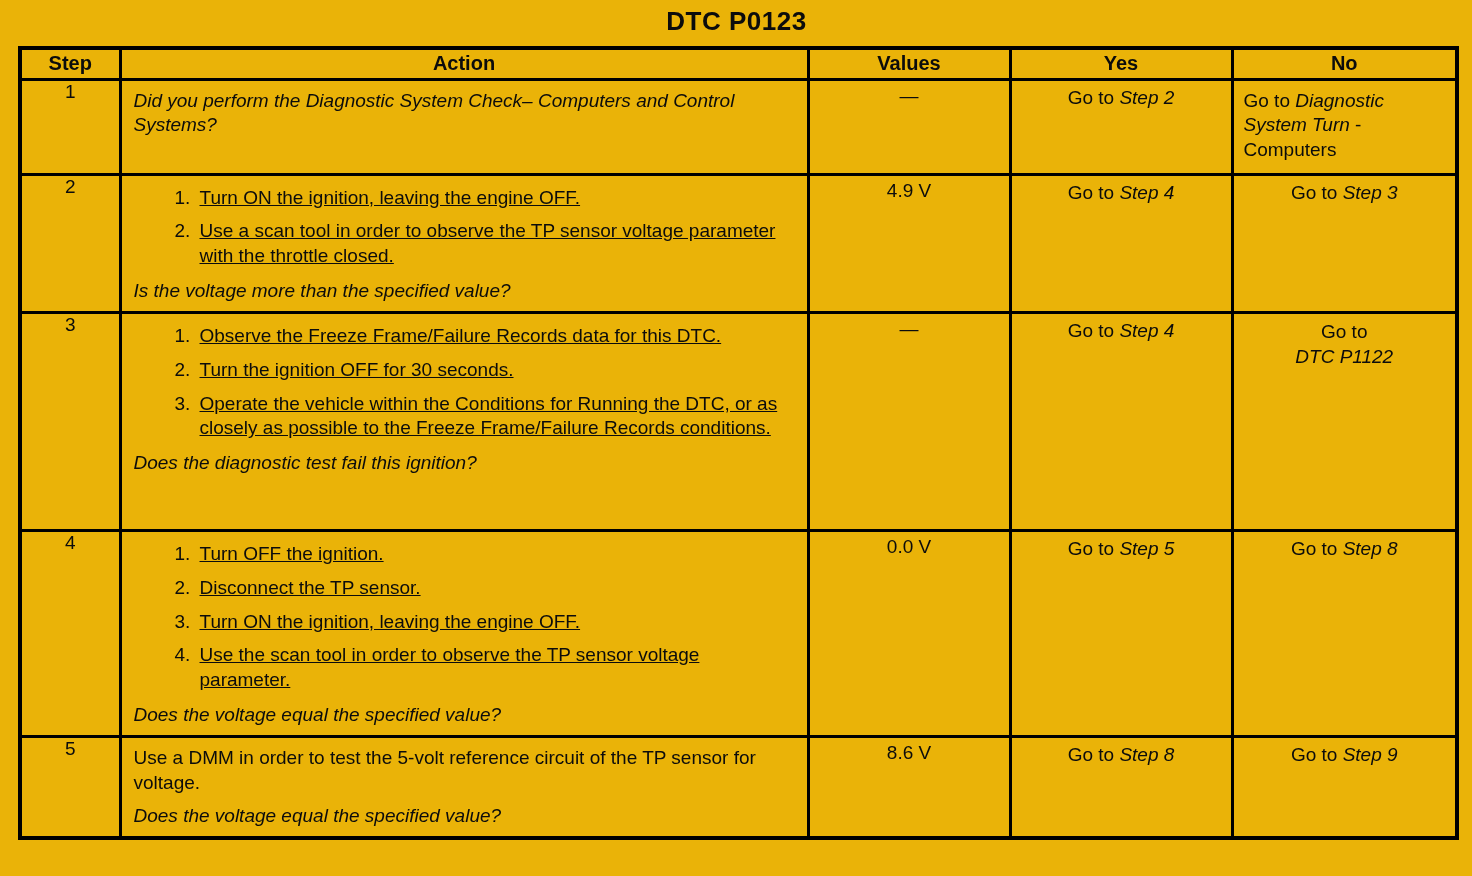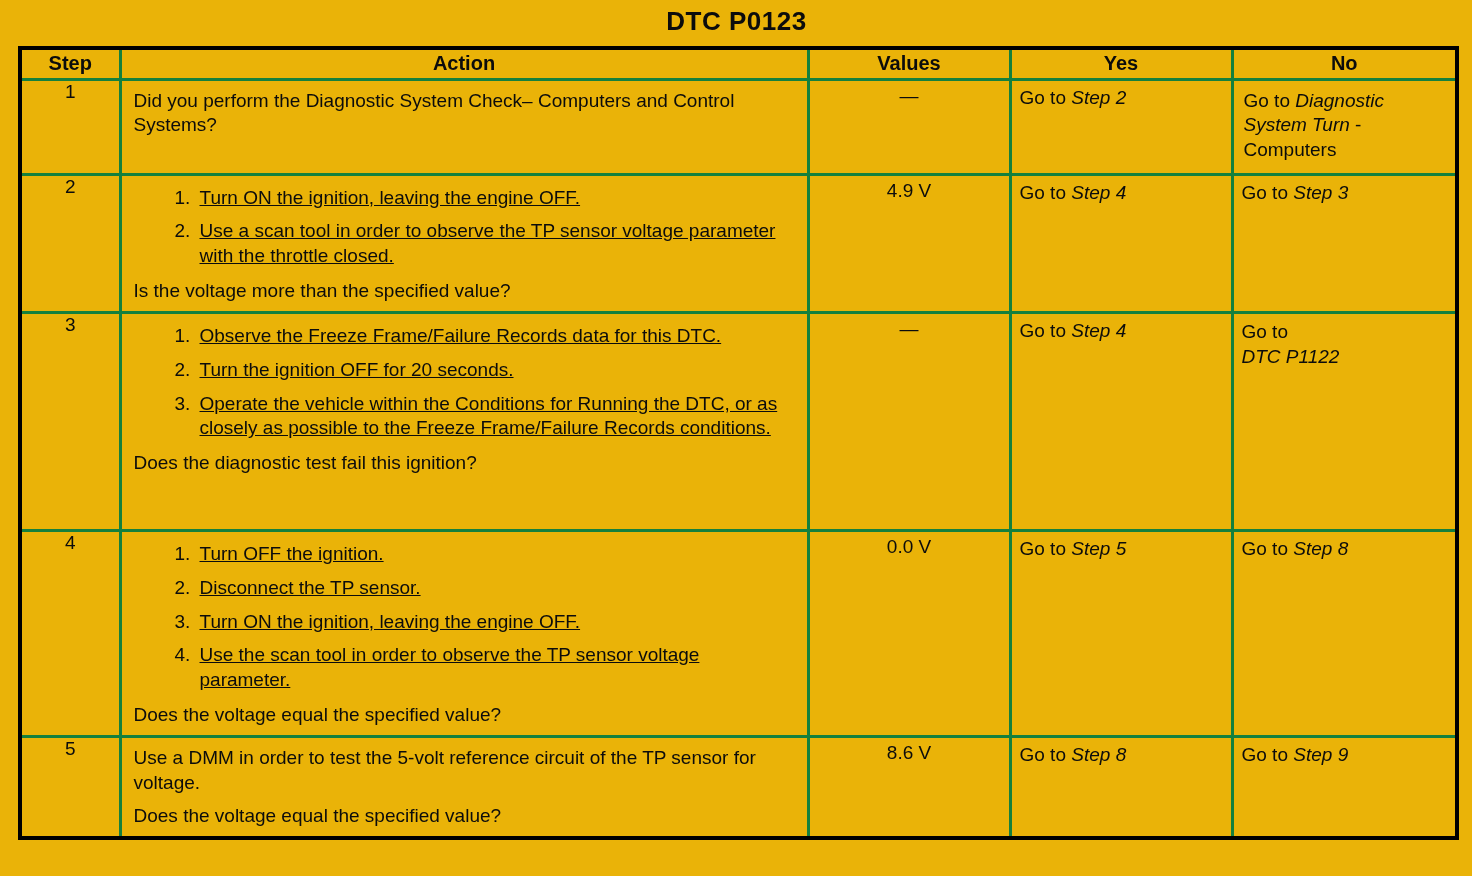--- a/index.html
+++ b/index.html
@@ -22,21 +22,21 @@
     letter-spacing: 0.5px;
     margin-bottom: 9px;
   }
   table.dtc {
     width: 1437px;
     border-collapse: collapse;
     table-layout: fixed;
     border: 4px solid #000;
   }
   table.dtc th, table.dtc td {
-    border: 3px solid #15803d;
+    border: 3px solid #000000;
     font-size: 19px;
     vertical-align: top;
   }
   col.c-step   { width: 100px; }
   col.c-action { width: 688px; }
   col.c-values { width: 202px; }
   col.c-yes    { width: 222px; }
   col.c-no     { width: 225px; }
 
   tr.head-row th {
@@ -69,32 +69,32 @@
   td.action-cell ol {
     list-style: decimal;
     margin: 2px 0 0 0;
     padding-left: 62px;
   }
   td.action-cell ol li {
     margin-bottom: 9px;
     padding-left: 4px;
     text-decoration: underline;
   }
-  td.action-cell .question { margin-top: 10px; }
+  td.action-cell .question { margin-top: 10px; font-style: italic; }
   td.action-cell.tight .question { margin-top: 6px; }
 
   td.values-cell {
     text-align: center;
     vertical-align: middle;
     font-size: 20px;
     padding: 4px;
   }
   td.goto-cell {
     vertical-align: bottom;
-    text-align: left;
+    text-align: center;
     padding: 6px 8px 9px 8px;
     font-size: 20px;
   }
   td.goto-cell .target { font-style: italic; }
   td.goto-cell.stacked .prefix,
   td.goto-cell.stacked .target { display: block; line-height: 1.3; }
 
   td.no-text-cell {
     vertical-align: top;
     text-align: left;
@@ -171,21 +171,21 @@
         <span class="prefix">Go to</span>
         <span class="target">Step 3</span>
       </td>
     </tr>
 
     <tr class="r3">
       <td class="step-cell">3</td>
       <td class="action-cell">
         <ol>
           <li>Observe the Freeze Frame/Failure Records data for this DTC.</li>
-          <li>Turn the ignition OFF for 20 seconds.</li>
+          <li>Turn the ignition OFF for 30 seconds.</li>
           <li>Operate the vehicle within the Conditions for Running the DTC, or as closely as possible to the Freeze Frame/Failure Records conditions.</li>
         </ol>
         <div class="question">Does the diagnostic test fail this ignition?</div>
       </td>
       <td class="values-cell">—</td>
       <td class="goto-cell">
         <span class="prefix">Go to</span>
         <span class="target">Step 4</span>
       </td>
       <td class="goto-cell stacked">

